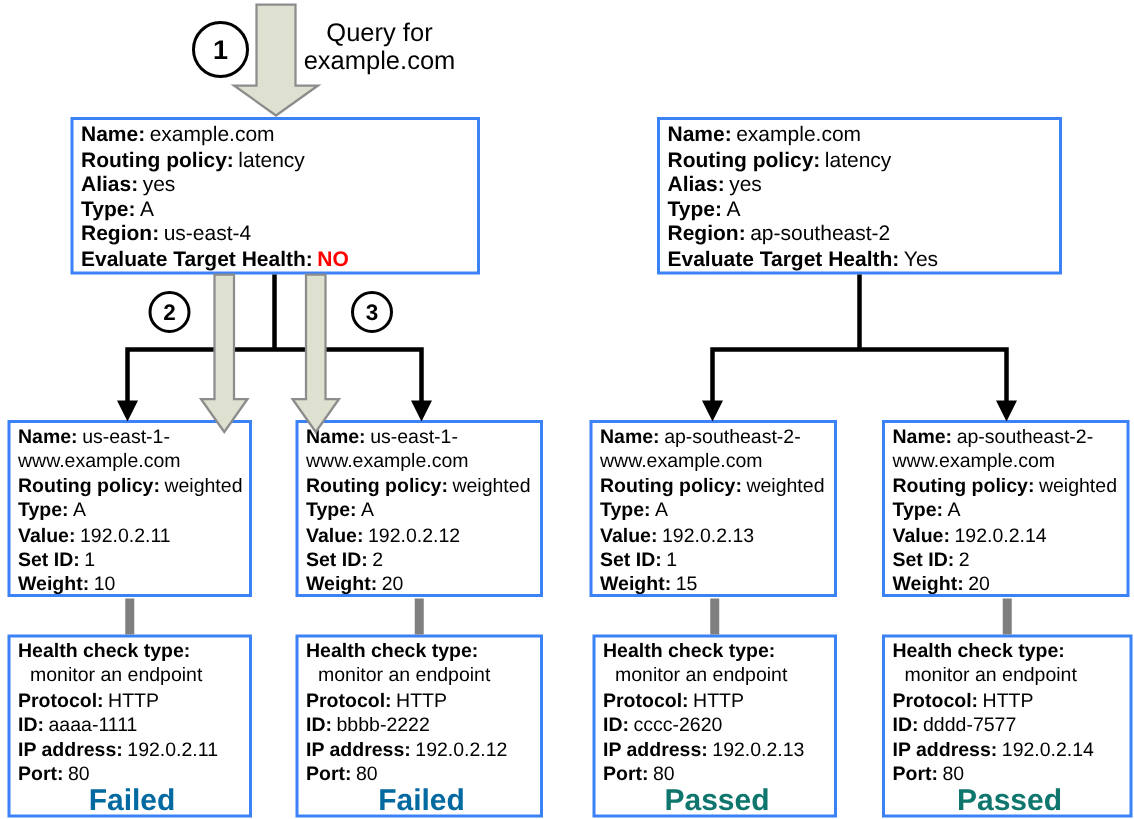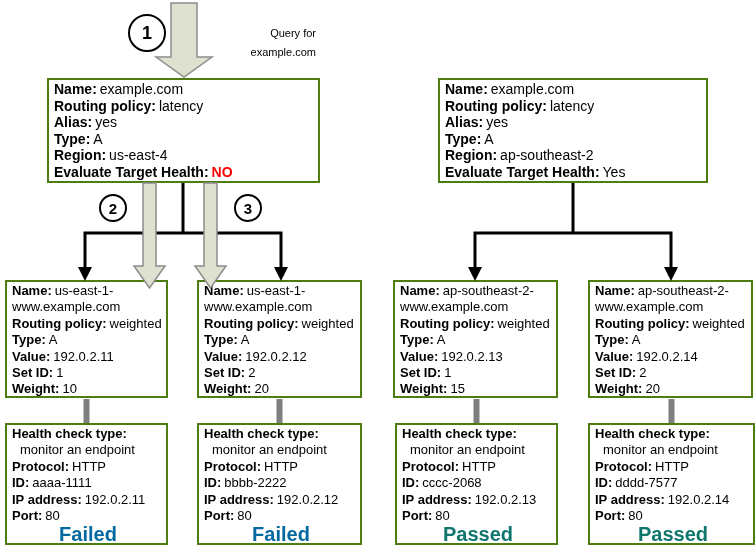--- a/index.html
+++ b/index.html
@@ -1,42 +1,42 @@
 <!DOCTYPE html>
 <html><head>
 <meta charset="utf-8">
 <style>
   html,body{margin:0;padding:0;background:#fff;}
   .stage{
     position:relative;width:756px;height:546px;background:#ffffff;
     font-family:"Liberation Sans",sans-serif;color:#000;overflow:hidden;
   }
   .box{
-    position:absolute;background:#fff;border:2px solid #4d7c0f;box-sizing:border-box;
+    position:absolute;background:#fff;border:2px solid #3b82f6;box-sizing:border-box;
     padding:1px 2px 0 5px;overflow:hidden;
   }
   .latency{font-size:14px;line-height:16.6px;}
   .weighted{font-size:13px;line-height:16.4px;}
   .health{font-size:13px;line-height:16.4px;}
   .line b{font-weight:bold;margin-right:3px;}
   .red{color:#ff0000;font-weight:bold;}
   .hcv span{padding-left:8px;}
   .result{font-size:20px;font-weight:bold;text-align:center;line-height:21px;}
   .failed{color:#0369a1;}
   .passed{color:#0f766e;}
   .circle{
     position:absolute;box-sizing:border-box;border:2px solid #000;border-radius:50%;
     background:#fff;display:flex;align-items:center;justify-content:center;font-weight:bold;
   }
   .c1{left:128px;top:14px;width:38px;height:38px;font-size:18px;}
   .c2{left:99px;top:194px;width:28px;height:28px;font-size:15px;}
   .c3{left:234px;top:194px;width:28px;height:28px;font-size:15px;}
   .query-text{
-    position:absolute;left:190px;top:24px;width:126px;text-align:right;
-    font-size:11px;line-height:19px;
+    position:absolute;left:190px;top:12px;width:126px;text-align:center;
+    font-size:17px;line-height:19px;
   }
   svg.overlay{position:absolute;left:0;top:0;pointer-events:none;}
   .blk{stroke:#000000;stroke-width:3;fill:none;}
   .ah{fill:#000000;stroke:none;}
   .conn{stroke:#7f7f7f;stroke-width:6;fill:none;}
   .beige{fill:#dee1d0;stroke:#8c8c8c;stroke-width:1.5;}
 </style>
 </head>
 <body>
 
@@ -128,21 +128,21 @@
     <div class="line"><b>ID:</b><span>bbbb-2222</span></div>
     <div class="line"><b>IP address:</b><span>192.0.2.12</span></div>
     <div class="line"><b>Port:</b><span>80</span></div>
     <div class="result failed">Failed</div>
   </div>
 
   <div class="box health" style="left:395px;top:423px;width:163px;height:122px">
     <div class="line"><b>Health check type:</b></div>
     <div class="line hcv"><span>monitor an endpoint</span></div>
     <div class="line"><b>Protocol:</b><span>HTTP</span></div>
-    <div class="line"><b>ID:</b><span>cccc-2068</span></div>
+    <div class="line"><b>ID:</b><span>cccc-2620</span></div>
     <div class="line"><b>IP address:</b><span>192.0.2.13</span></div>
     <div class="line"><b>Port:</b><span>80</span></div>
     <div class="result passed">Passed</div>
   </div>
 
   <div class="box health" style="left:588px;top:423px;width:167px;height:122px">
     <div class="line"><b>Health check type:</b></div>
     <div class="line hcv"><span>monitor an endpoint</span></div>
     <div class="line"><b>Protocol:</b><span>HTTP</span></div>
     <div class="line"><b>ID:</b><span>dddd-7577</span></div>

